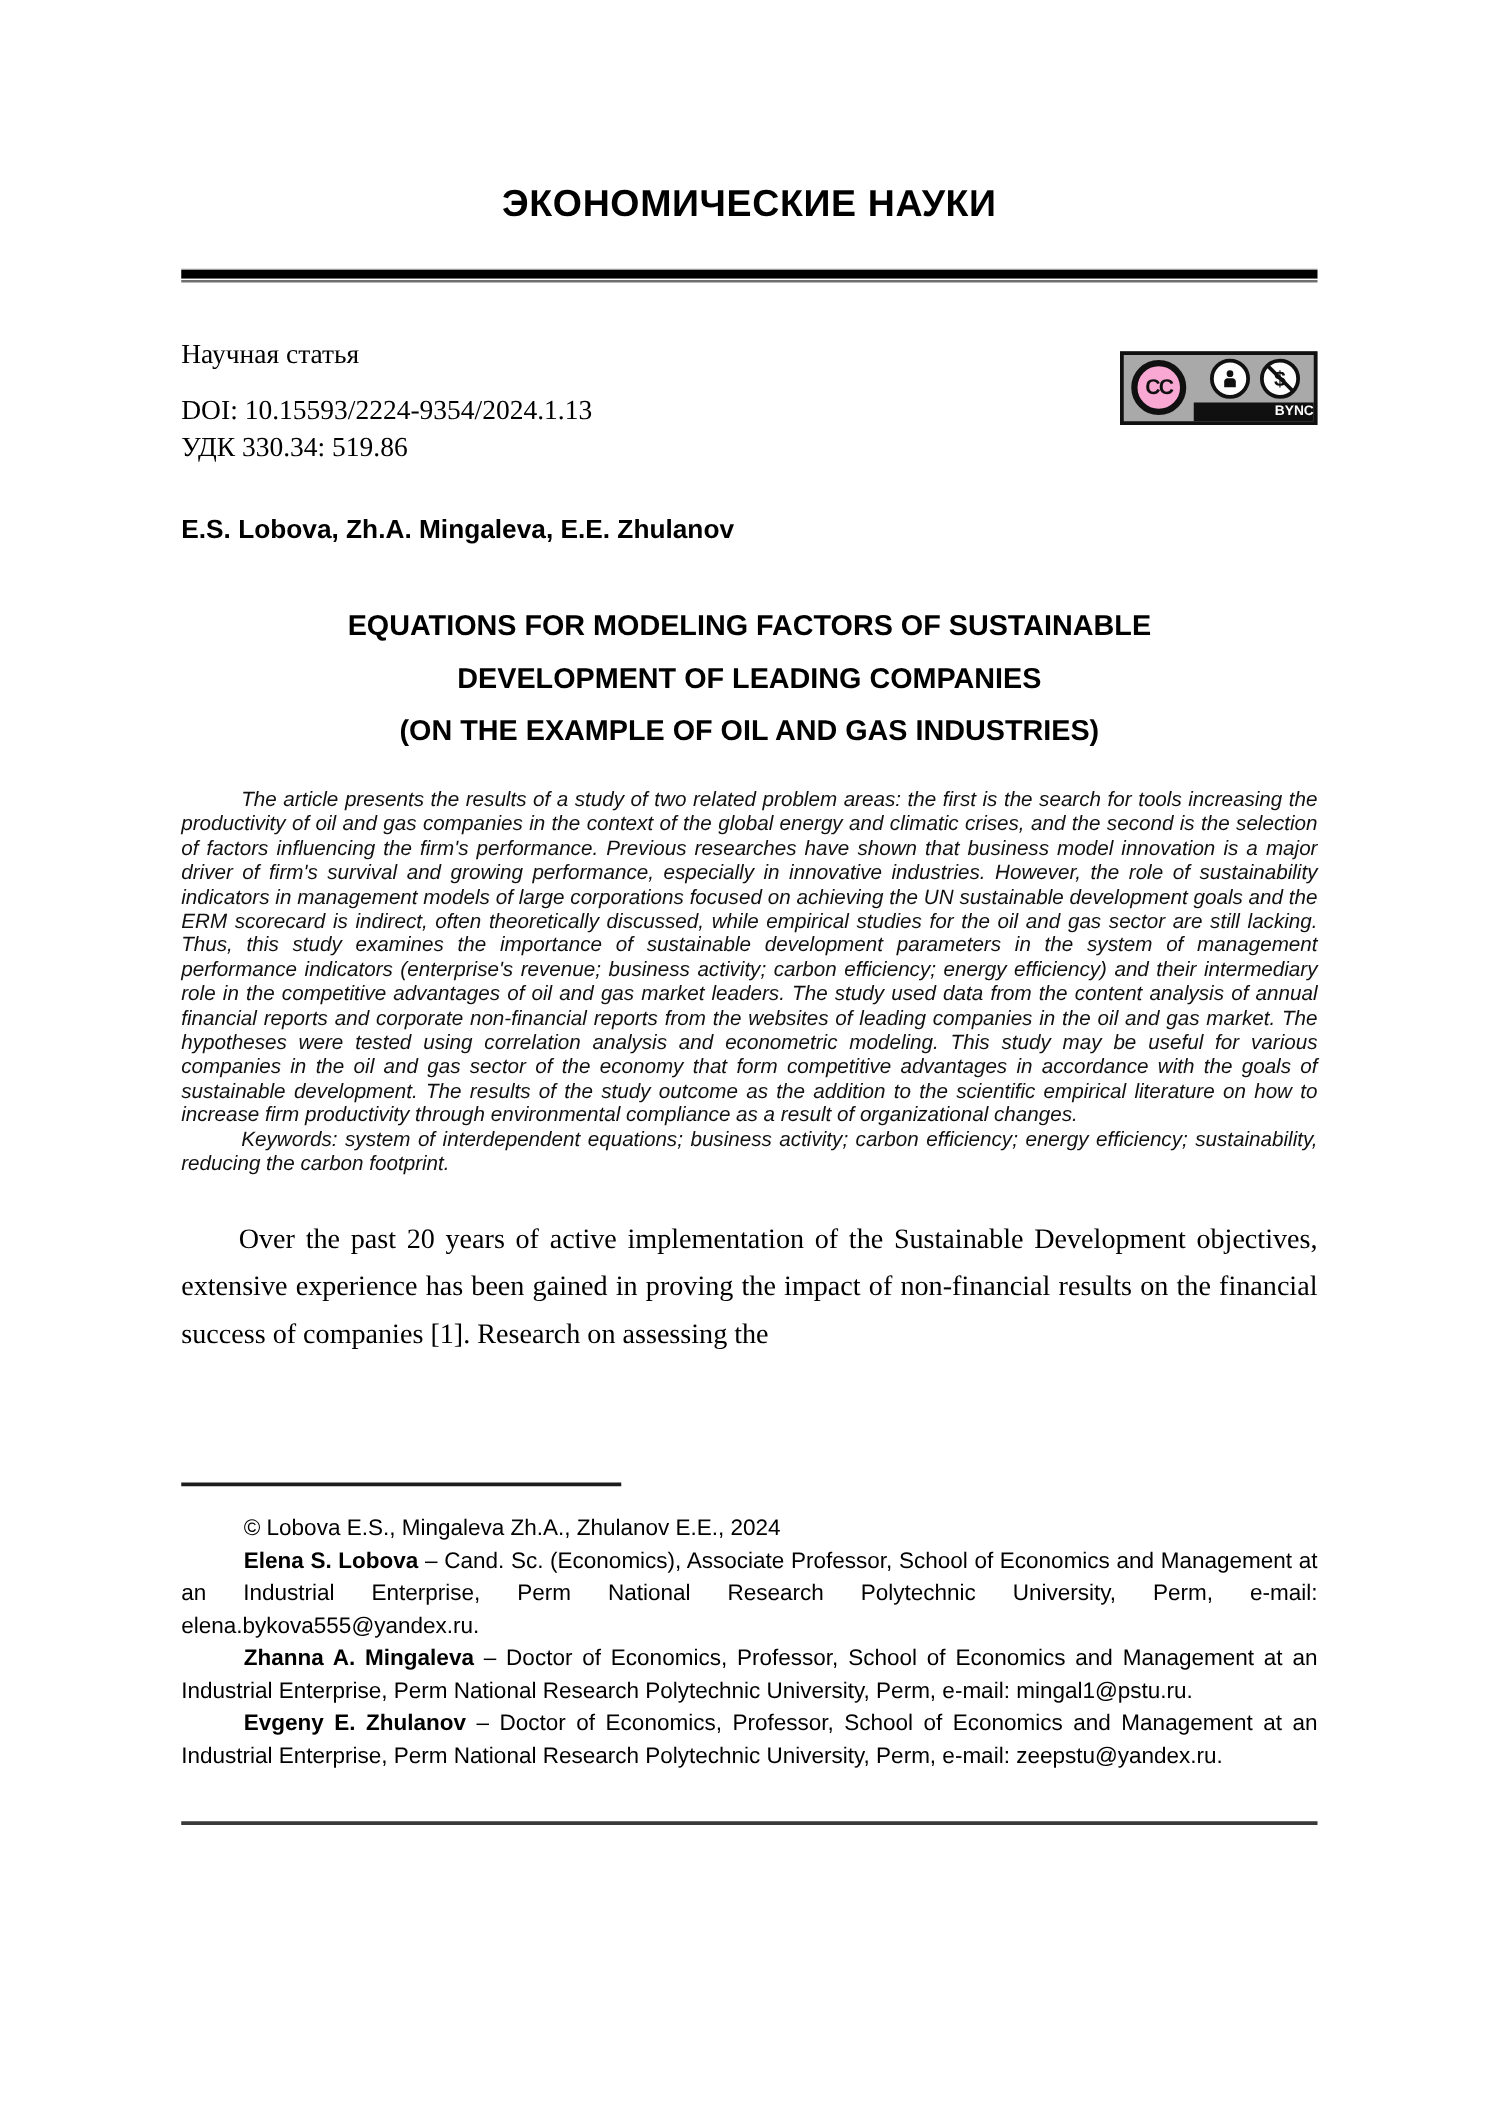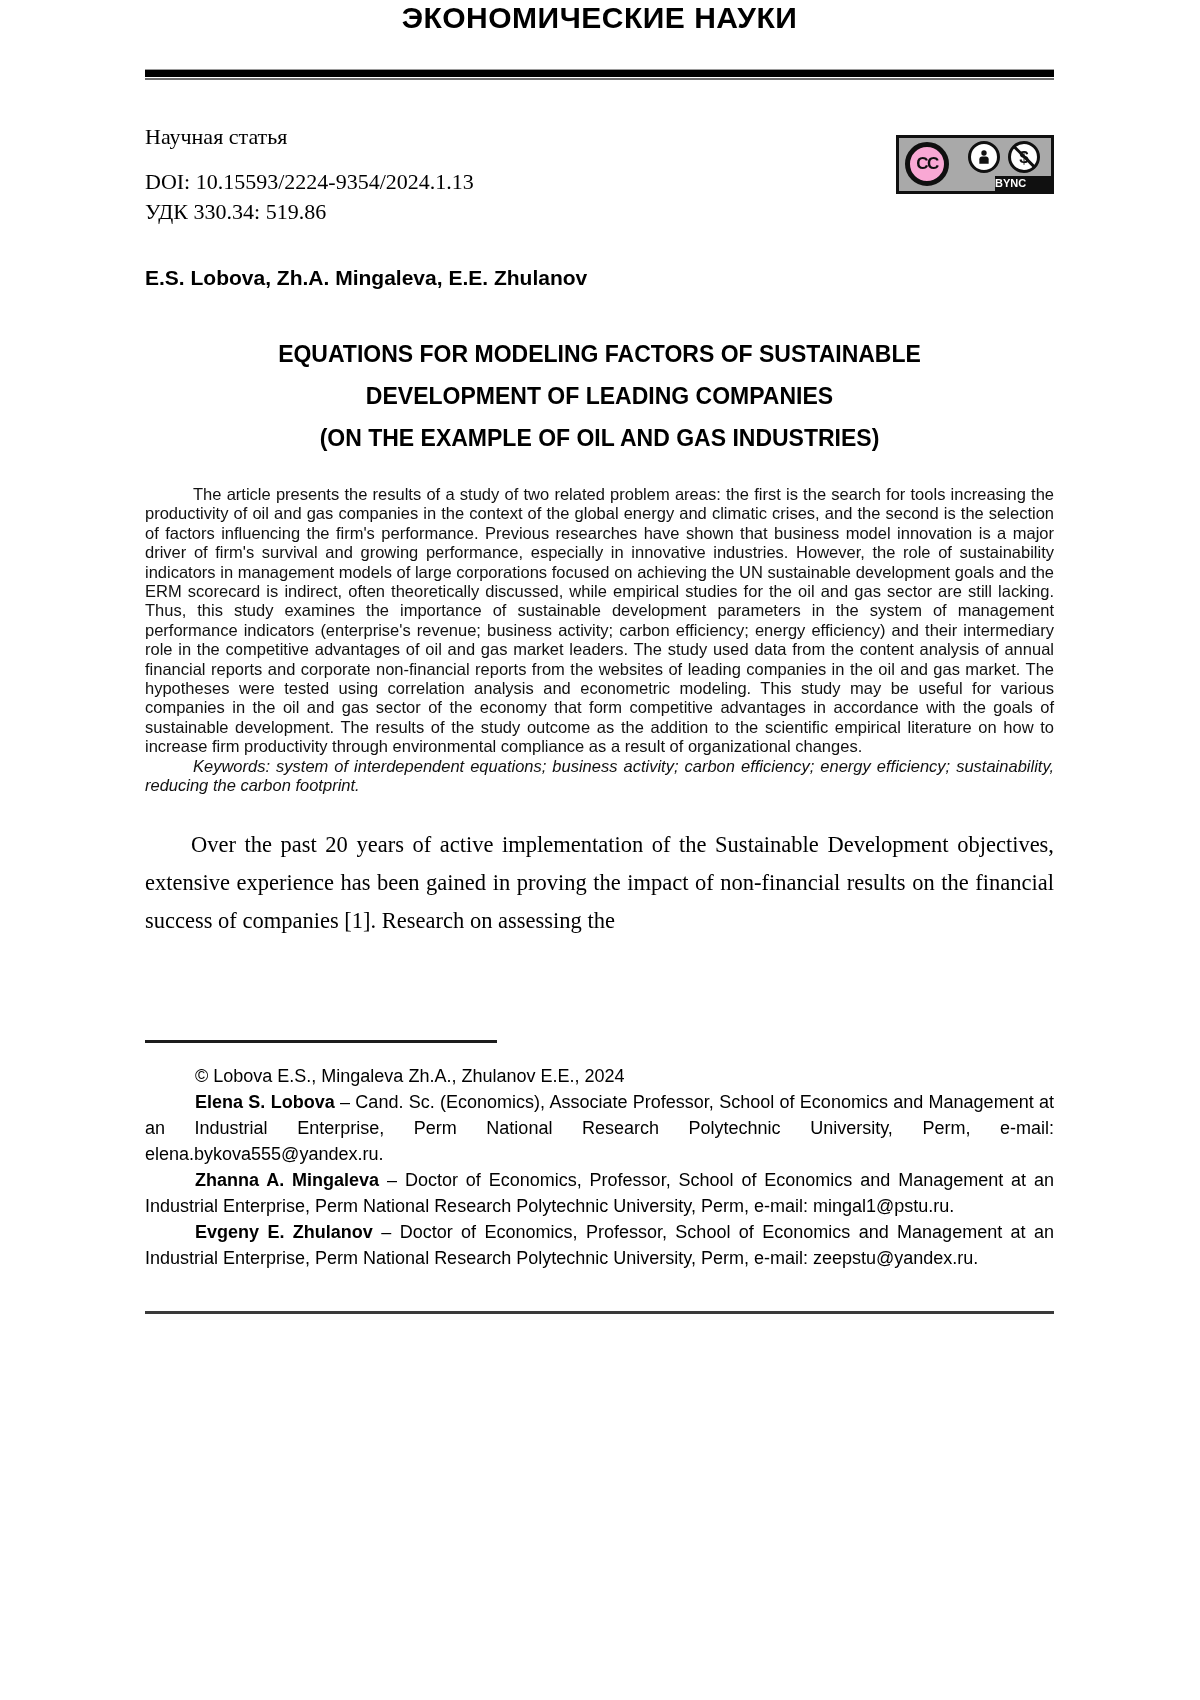--- a/index.html
+++ b/index.html
@@ -7,20 +7,21 @@
     width:1200px;height:1700px;
     background:#ffffff;
     color:#000;
     font-family:"Liberation Serif", serif;
     -webkit-font-smoothing:antialiased;
     overflow:hidden;
   }
   .page{
     width:909px;
     margin-left:145px;
+    padding-top:146px;
     position:relative;
   }
 
   
   .section-header{
     margin:0;
     font-family:"Liberation Sans", sans-serif;
     font-weight:bold;
     font-size:30px;
     line-height:36px;
@@ -78,21 +79,21 @@
     font-weight:bold;font-size:17px;line-height:1;color:#101010;
   }
   .nc-circle .slash{
     position:absolute;left:12px;top:-2px;
     width:3px;height:30px;background:#101010;
     transform:rotate(-45deg);
   }
   .cc-strip{
     position:absolute;left:56px;right:0;bottom:0;height:15px;
     background:#101010;
-    display:flex;justify-content:flex-start;align-items:center;margin-left:40px;
+    display:flex;justify-content:flex-end;align-items:center;
   }
   .cc-strip span{
     font-family:"Liberation Sans", sans-serif;
     font-weight:bold;font-size:11px;line-height:1;color:#fff;
   }
 
   
   .authors{
     margin:38px 0 0 0;
     font-family:"Liberation Sans", sans-serif;
@@ -106,20 +107,21 @@
   }
 
   
   .abstract{
     margin:26px 0 0 0;
     font-family:"Liberation Sans", sans-serif;
     font-size:16.5px;line-height:19.4px;
     text-align:justify;
     text-indent:48px;
     color:#111;
+    font-style:italic;
   }
   .keywords{
     margin:0;
     font-family:"Liberation Sans", sans-serif;
     font-style:italic;
     font-size:16.5px;line-height:19.4px;
     text-align:justify;
     text-indent:48px;
     color:#111;
   }

